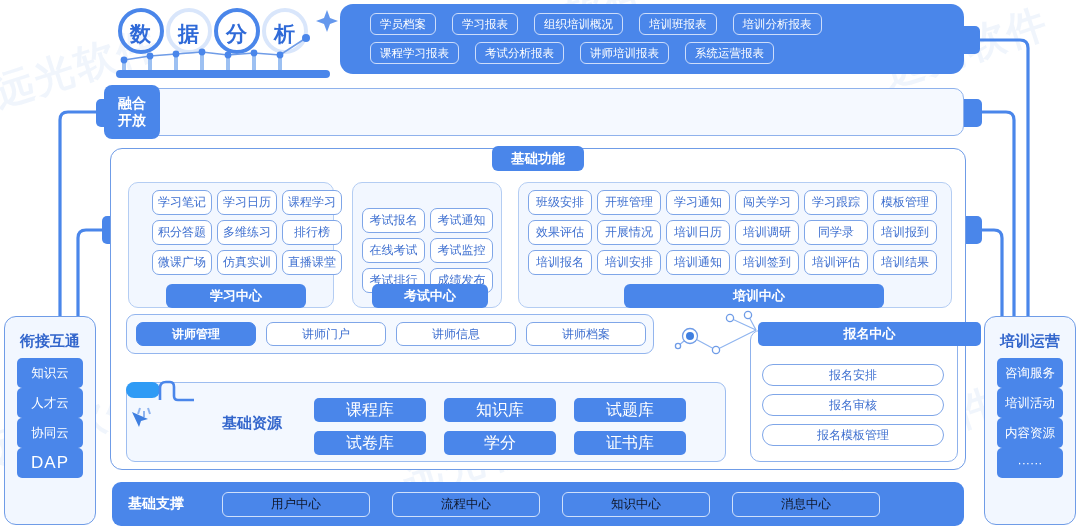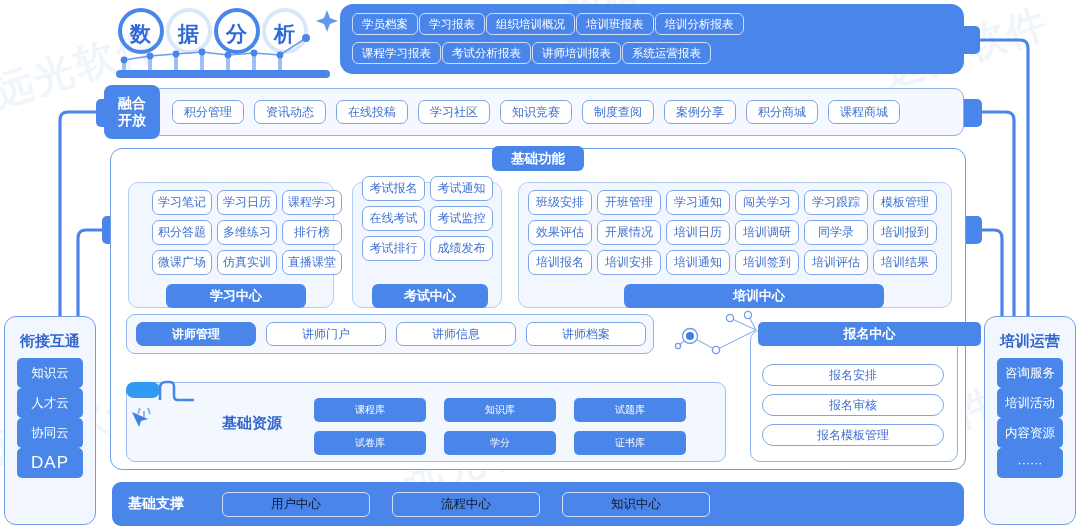--- a/index.html
+++ b/index.html
@@ -32,21 +32,21 @@
   .dring{position:absolute;width:46px;height:46px;border-radius:50%;
          border:4px solid #4a86ea;box-sizing:border-box;}
   .dring.c2{border-color:#d9e6fb;}
   .dchar{position:absolute;font-size:21px;font-weight:bold;color:#2f6ad8;}
 
   
   #reports{
     position:absolute;left:340px;top:4px;width:624px;height:70px;
     background:#4a86ea;border-radius:13px;
   }
-  #reports .row{display:flex;gap:1px;padding-left:12px;}
+  #reports .row{display:flex;gap:16px;padding-left:30px;}
   #reports .row.r1{padding-top:9px;}
   #reports .row.r2{padding-top:7px;}
   #reports .pill{height:22px;padding:0 9px;font-size:11.5px;}
 
   
   #fusion{position:absolute;left:112px;top:88px;width:852px;height:48px;
           border:1.3px solid #8fb2ec;border-radius:10px;background:#f5f9ff;box-sizing:border-box;}
   #fusionTag{position:absolute;left:104px;top:85px;width:56px;height:54px;background:#4a86ea;
              border-radius:8px;color:#fff;font-size:14px;font-weight:bold;line-height:17px;
              display:flex;flex-direction:column;align-items:center;justify-content:center;}
@@ -73,21 +73,21 @@
   #teachItems{position:absolute;left:136px;top:322px;display:flex;gap:10px;}
   #teachItems .pill{height:24px;width:120px;font-size:12px;border-radius:7px;}
   #teachItems .pill.active{background:#4a86ea;border-color:#4a86ea;color:#fff;font-weight:bold;}
 
   
   #res{position:absolute;left:126px;top:382px;width:600px;height:80px;
        border:1.3px solid #9dbdf0;border-radius:9px;background:#f3f8ff;box-sizing:border-box;}
   #resTitle{position:absolute;left:222px;top:414px;font-size:15px;font-weight:bold;color:#3366cc;}
   #resGrid{position:absolute;left:314px;top:398px;display:grid;
            grid-template-columns:repeat(3,112px);gap:9px 18px;}
-  #resGrid .cell{height:24px;background:#4a86ea;border-radius:5px;color:#fff;font-size:10px;
+  #resGrid .cell{height:24px;background:#4a86ea;border-radius:5px;color:#fff;font-size:16px;
                  display:flex;align-items:center;justify-content:center;}
 
   
   #enroll{position:absolute;left:750px;top:330px;width:208px;height:132px;
           border:1.3px solid #8fb2ec;border-radius:10px;background:#fff;box-sizing:border-box;}
   #enrollTag{position:absolute;left:758px;top:322px;width:223px;height:24px;background:#4a86ea;
              border-radius:5px;color:#fff;font-size:13px;font-weight:bold;
              display:flex;align-items:center;justify-content:center;}
   #enrollList{position:absolute;left:762px;top:364px;display:flex;flex-direction:column;gap:8px;}
   #enrollList .pill{width:182px;height:22px;font-size:12px;border-radius:11px;}
@@ -199,51 +199,40 @@
         <div class="pill pill-on-blue">讲师培训报表</div>
         <div class="pill pill-on-blue">系统运营报表</div>
       </div>
   </div>
 
   <div id="fusion"></div>
   <div id="fusionTag">
     <span>融合</span>
     <span>开放</span>
   </div>
-  <div id="fusionItems">
-      <div class="pill">积分管理</div>
-      <div class="pill">资讯动态</div>
-      <div class="pill">在线投稿</div>
-      <div class="pill">学习社区</div>
-      <div class="pill">知识竞赛</div>
-      <div class="pill">制度查阅</div>
-      <div class="pill">案例分享</div>
-      <div class="pill">积分商城</div>
-      <div class="pill">课程商城</div>
-    </div>
 
   <div id="core"></div>
   <div id="coreTag">基础功能</div>
 
   <div class="grp" style="left:128px;top:182px;width:206px;height:126px;"></div>
   <div class="grpGrid" style="left:120px;top:190px;grid-template-columns:repeat(3,60px);margin-left:32px;">
       <div class="pill">学习笔记</div>
       <div class="pill">学习日历</div>
       <div class="pill">课程学习</div>
       <div class="pill">积分答题</div>
       <div class="pill">多维练习</div>
       <div class="pill">排行榜</div>
       <div class="pill">微课广场</div>
       <div class="pill">仿真实训</div>
       <div class="pill">直播课堂</div>
     </div>
   <div class="grpTag" style="left:166px;top:284px;width:140px;">学习中心</div>
 
   <div class="grp" style="left:352px;top:182px;width:150px;height:126px;"></div>
-  <div class="grpGrid" style="left:362px;top:176px;grid-template-columns:repeat(2,63px);">
+  <div class="grpGrid" style="left:362px;top:208px;grid-template-columns:repeat(2,63px);">
       <div class="pill">考试报名</div>
       <div class="pill">考试通知</div>
       <div class="pill">在线考试</div>
       <div class="pill">考试监控</div>
       <div class="pill">考试排行</div>
       <div class="pill">成绩发布</div>
     </div>
   <div class="grpTag" style="left:372px;top:284px;width:116px;">考试中心</div>
 
   <div class="grp" style="left:518px;top:182px;width:434px;height:126px;"></div>
@@ -346,15 +335,16 @@
       <div class="cell">内容资源</div>
       <div class="cell">······</div>
     </div>
 
   <div id="base"></div>
   <div id="baseTitle">基础支撑</div>
   <div id="baseItems">
       <div class="pill">用户中心</div>
       <div class="pill">流程中心</div>
       <div class="pill">知识中心</div>
+      <div class="pill">消息中心</div>
     </div>
 
 </div>
 
 </body></html>

